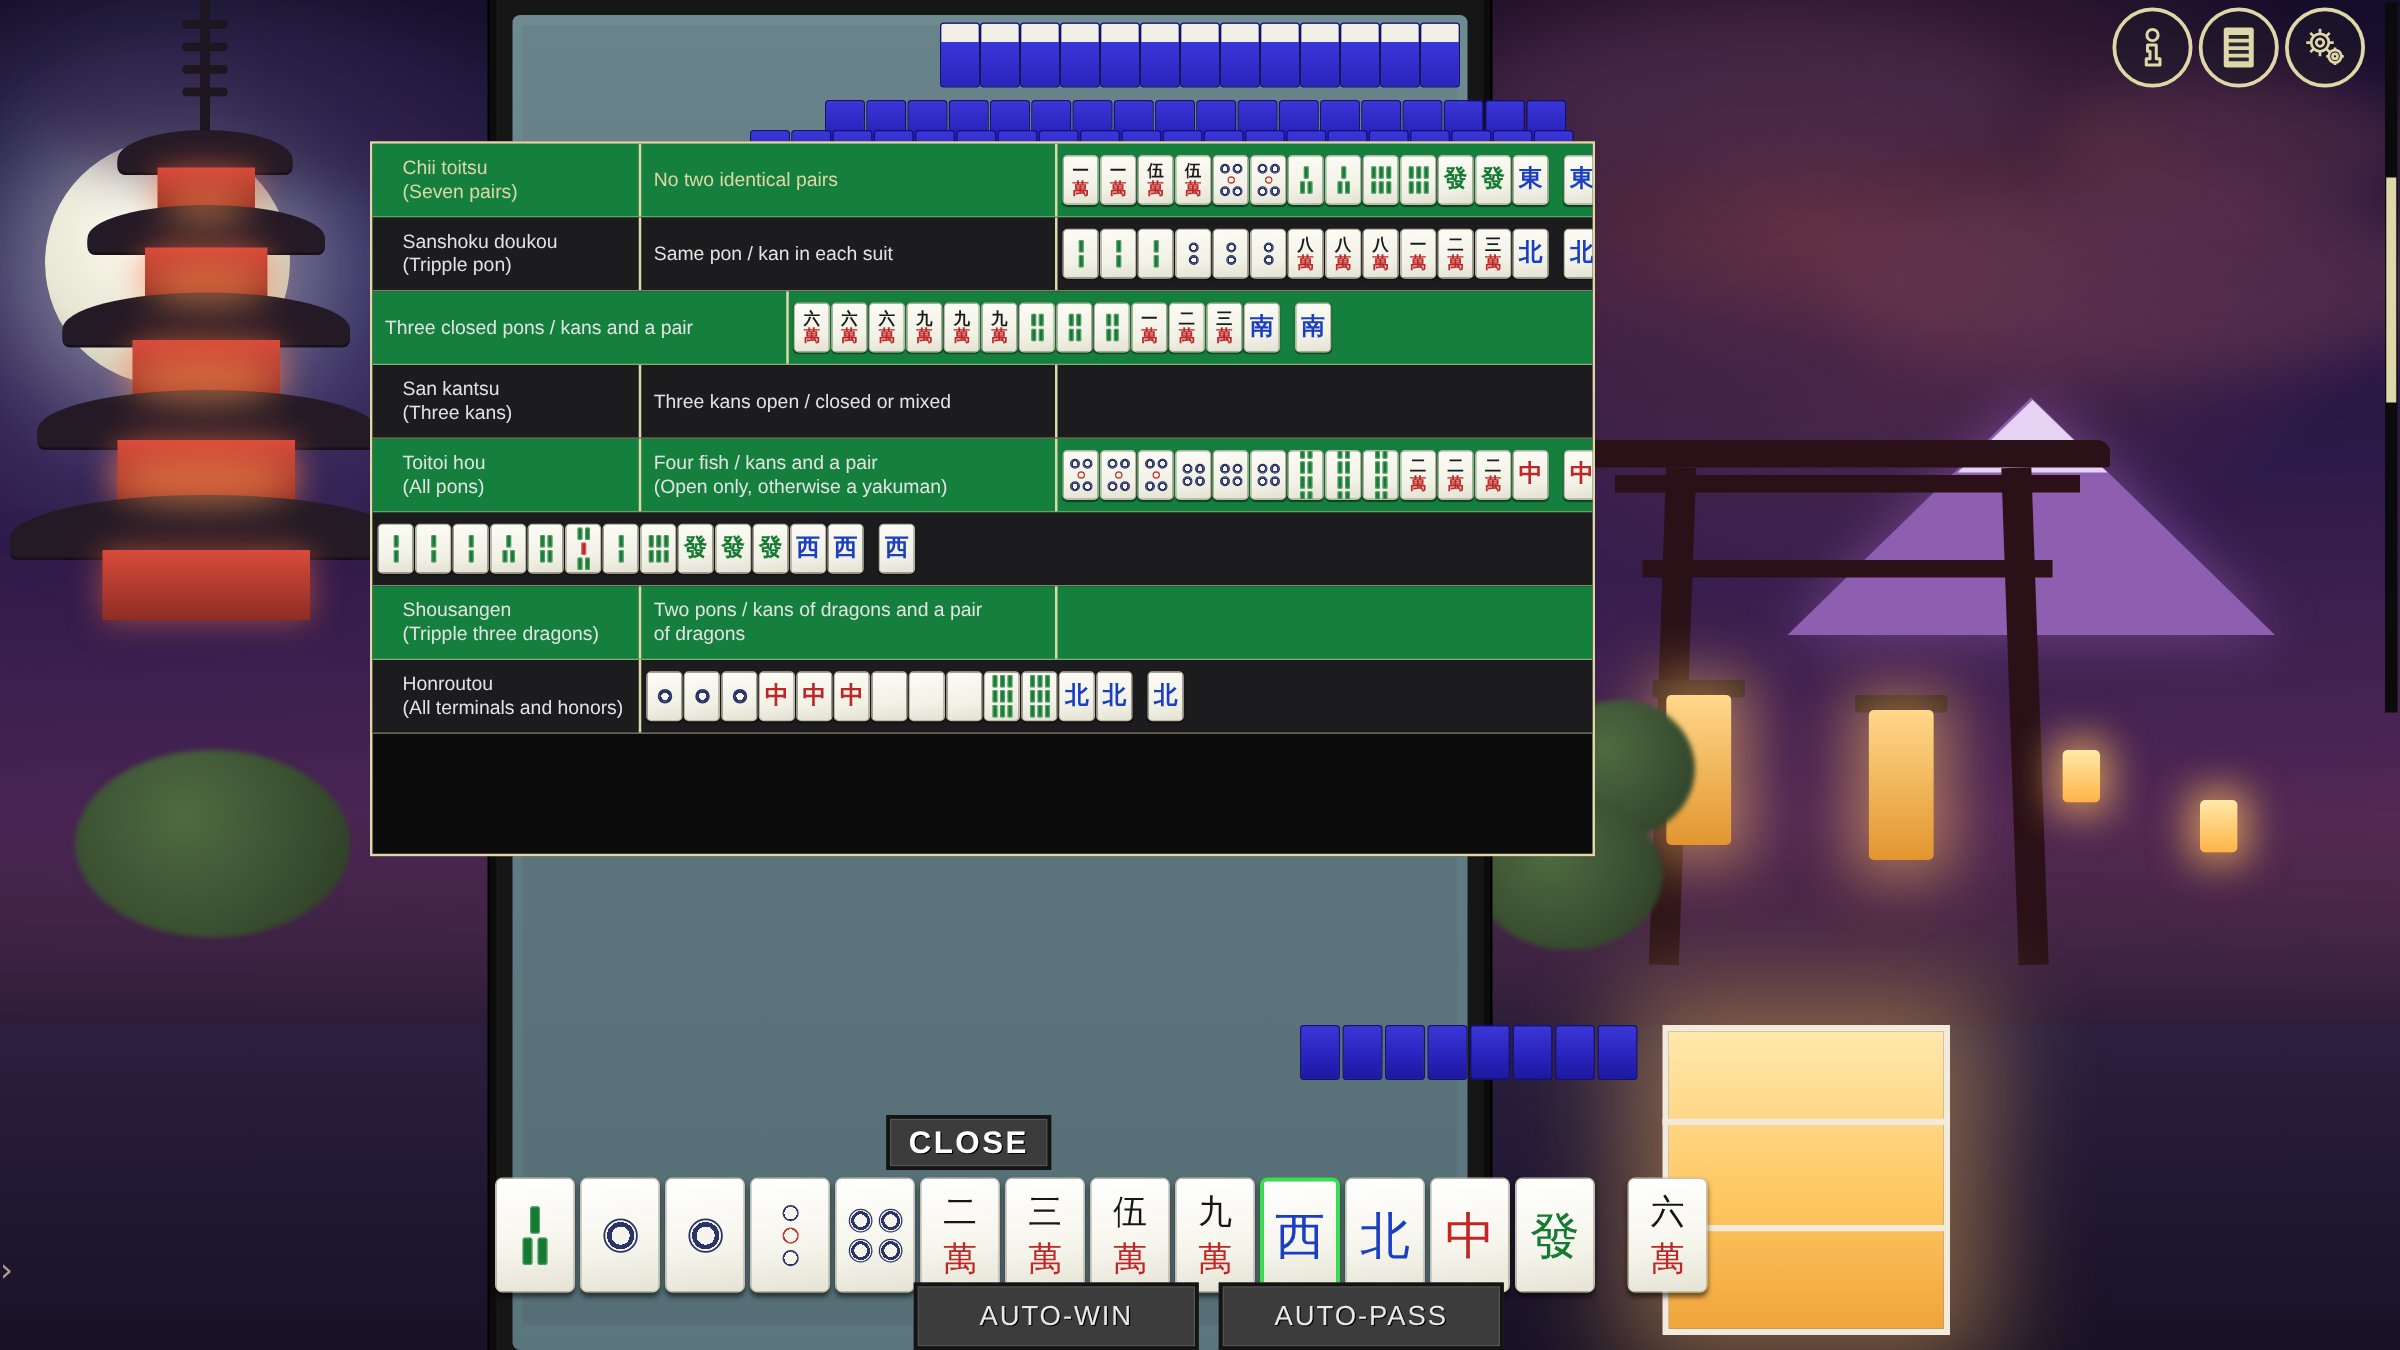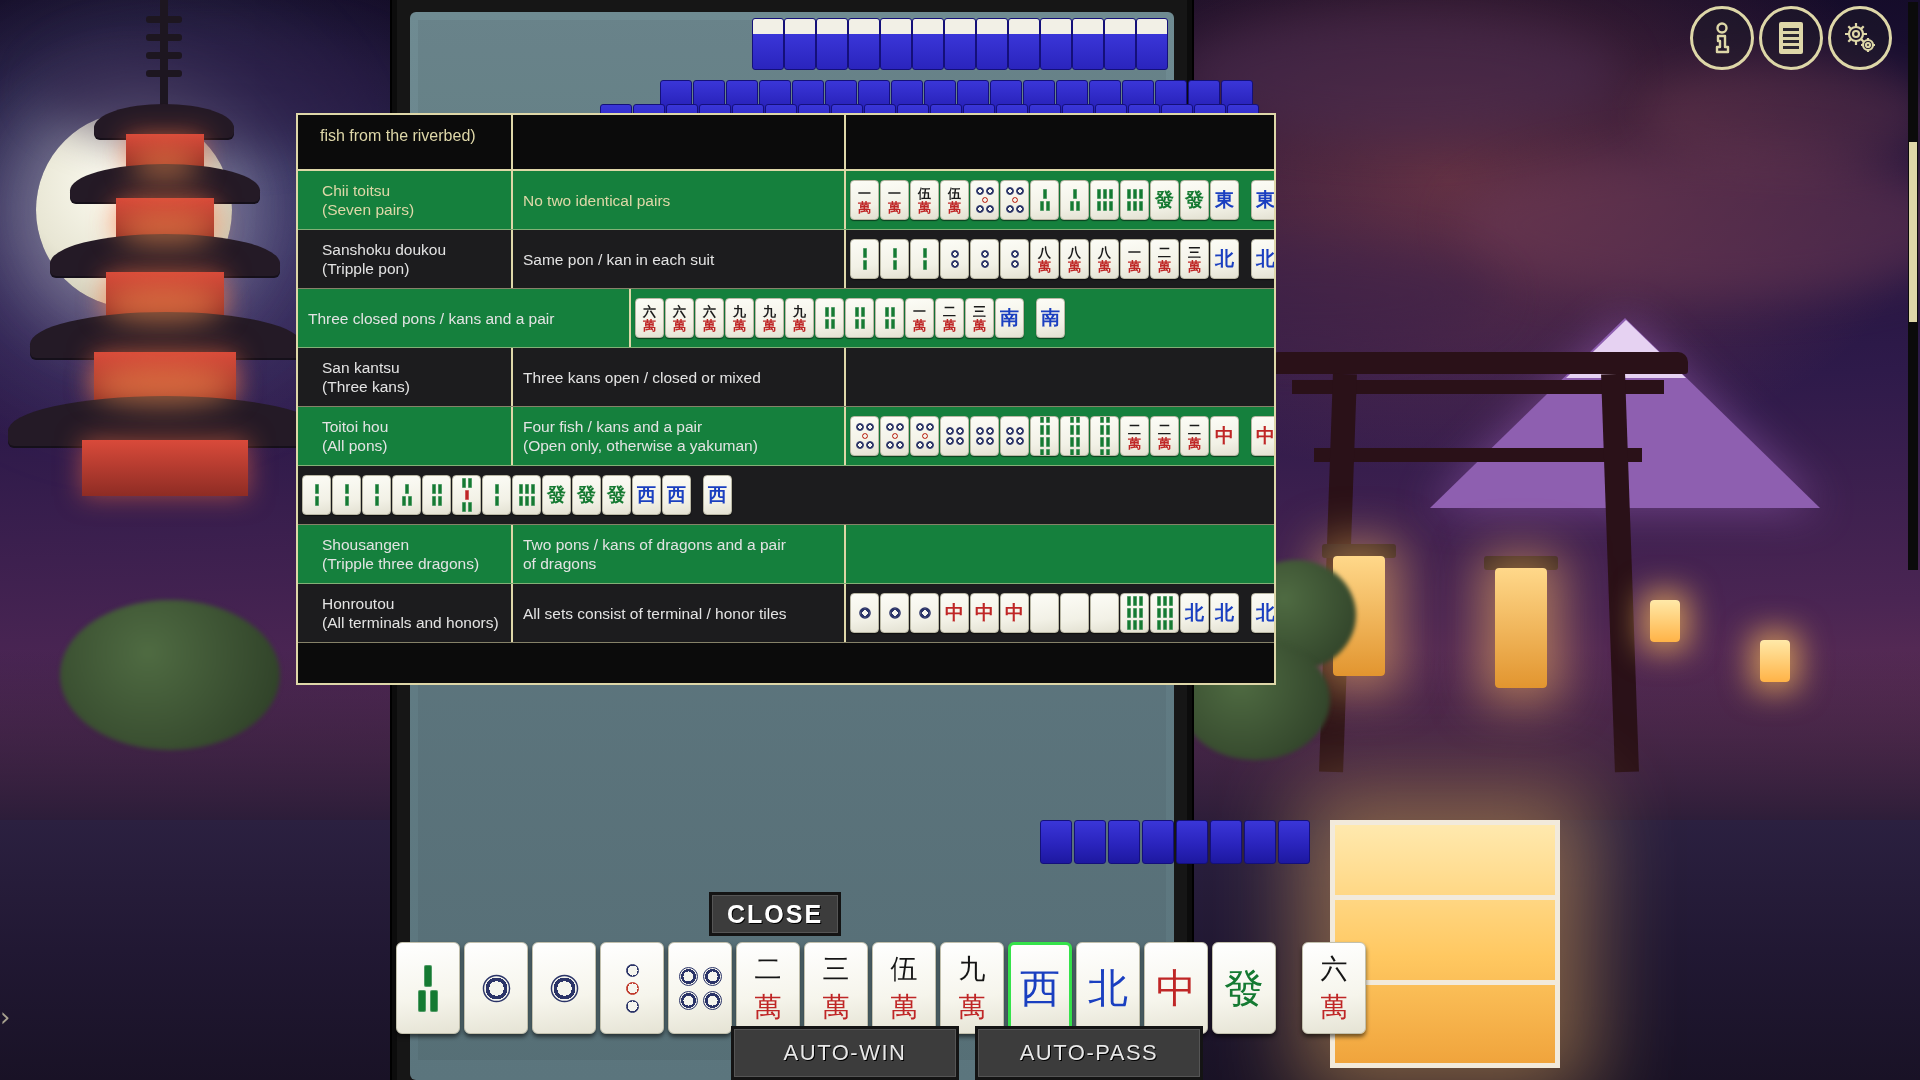--- a/index.html
+++ b/index.html
@@ -504,27 +504,20 @@
     <div class="tile-back" style="left: 1142px; top: 820px;"></div>
     <div class="tile-back" style="left: 1176px; top: 820px;"></div>
     <div class="tile-back" style="left: 1210px; top: 820px;"></div>
     <div class="tile-back" style="left: 1244px; top: 820px;"></div>
     <div class="tile-back" style="left: 1278px; top: 820px;"></div>
   </div>
 
 <div id="yaku-dialog">
   <div class="dlg-scrollwrap">
 
-    <div class="partial-row">
-      <div class="c-name">
-        <div class="partial-text">fish from the riverbed)</div>
-      </div>
-      <div class="c-desc"></div>
-      <div class="c-tiles"></div>
-    </div>
 
 
     <div id="yaku-rows">
         <div class="yaku-row">
           <div class="c-name gold">
             <div class="txt-main">Chii toitsu</div>
             <div class="txt-sub">(Seven pairs)</div>
           </div>
           <div class="c-desc gold">
             <div class="txt-main">No two identical pairs</div>
@@ -1281,23 +1274,20 @@
           <div class="c-desc white">
             <div class="txt-main">Two pons / kans of dragons and a pair</div>
             <div class="txt-sub">of dragons</div>
           </div>
           <div class="c-tiles"></div>
         </div>
         <div class="yaku-row alt">
           <div class="c-name white">
             <div class="txt-main">Honroutou</div>
             <div class="txt-sub">(All terminals and honors)</div>
-          </div>
-          <div class="c-desc white">
-            <div class="txt-main">All sets consist of terminal / honor tiles</div>
           </div>
           <div class="c-tiles">
             <div class="mj">
               <div>
                 <div class="dots" style="display: flex; flex-direction: column; gap: 2px; align-items: center;">
                   <div style="display: flex; gap: 2px;">
                     <div class="dot" style="transform: scale(1.45);"></div>
                   </div>
                 </div>
               </div>

